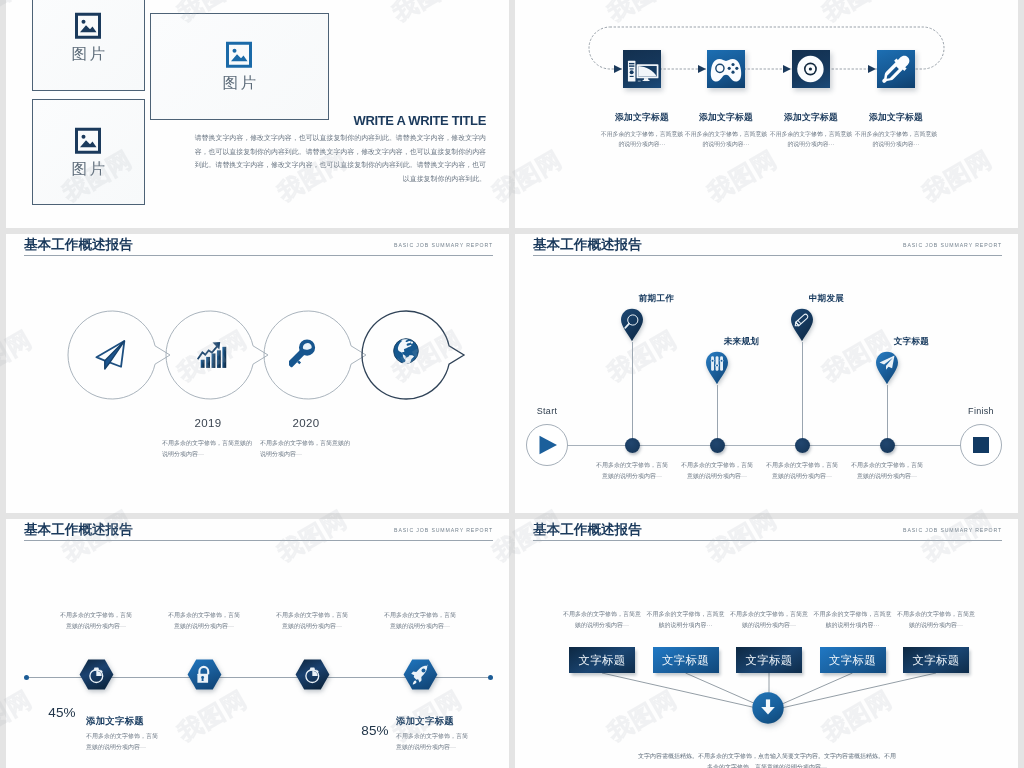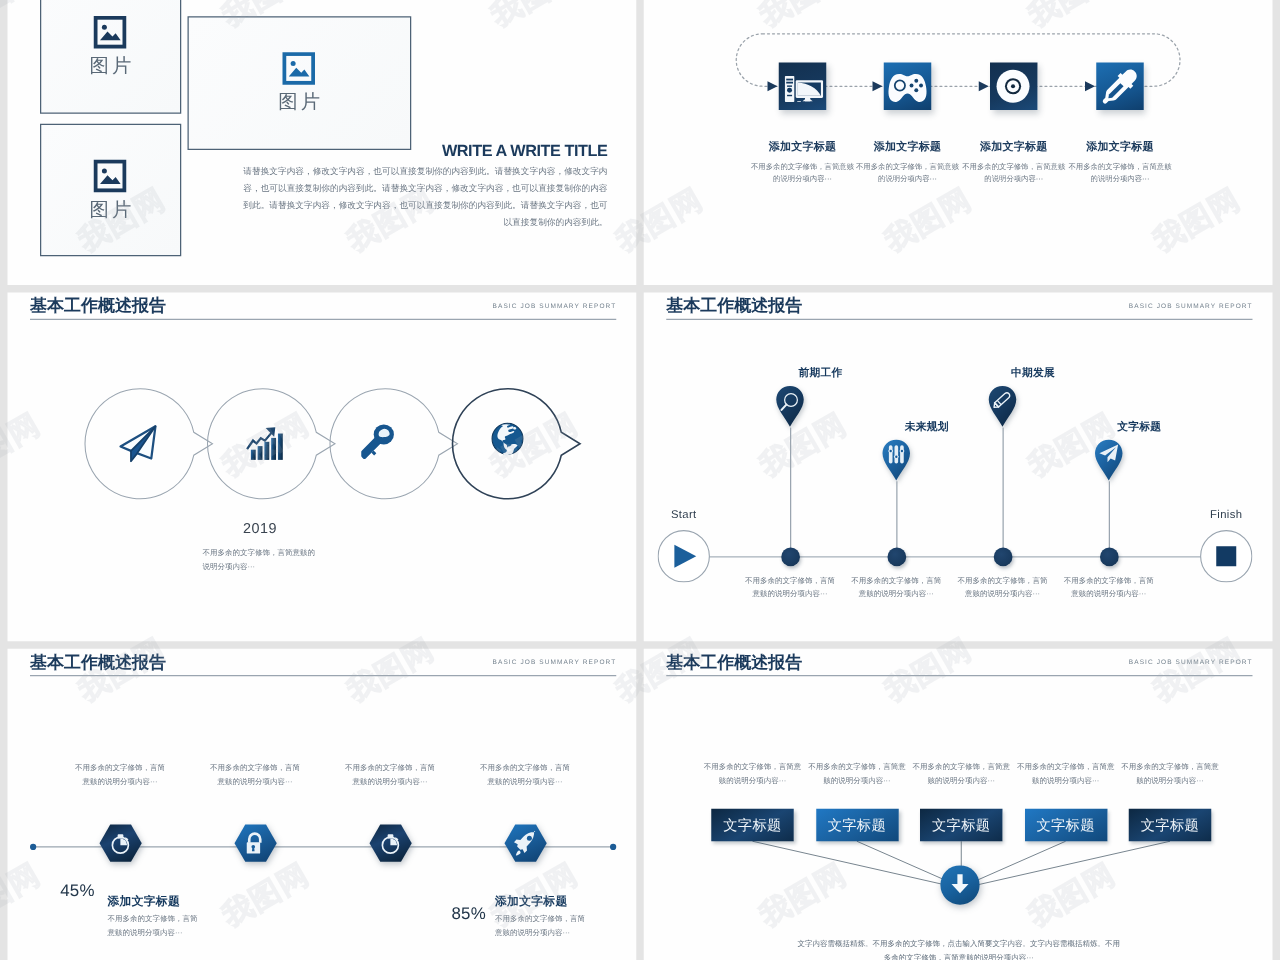--- a/index.html
+++ b/index.html
@@ -285,20 +285,24 @@
         <g fill="#f2f7fb">
           <path d="M14.6 8.6 c2.4 -1 5.1 -1.1 7.6 -0.4 c-0.9 0.5 -2 0.6 -2.6 1.4 c-0.3 0.8 0.9 1.2 1.5 0.9 c1.1 -0.4 2.3 -1.3 3.5 -0.9 c0.9 0.5 0.2 1.7 -0.6 1.9 c-1 0.5 -2.3 0.2 -3.1 1 c-0.8 0.8 0.2 2 1.2 1.9 c1.2 0 2.2 -1.1 3.4 -0.9 c0.6 0.6 -0.4 1.4 -1 1.7 c-1.1 0.6 -2.5 0.6 -3.4 1.5 c-0.8 0.9 -2.3 0.7 -3.2 1.5 c-0.5 0.8 0.6 1.5 0.4 2.3 c-0.4 0.9 -1.7 0.4 -2.4 0.9 c-0.5 0.7 0.3 1.6 0.9 2 c1 0.8 2.5 1.1 2.9 2.4 c0.3 1.2 -0.6 2.7 0.2 3.7 c-1.6 -0.5 -2.7 -2 -3 -3.6 c-0.3 -1.3 0.1 -2.9 -0.9 -3.9 c-1.1 -1.2 -3.1 -1.1 -4 -2.5 c-0.9 -1.5 -0.5 -3.4 0.2 -4.9 c0.8 -2.1 2.1 -4.2 4.1 -5.3 z"></path>
           <path d="M24.2 24.6 c1.5 -0.4 3.3 -0.1 4.3 1.1 c-0.9 1.3 -2.5 1.9 -3.1 3.4 c-0.5 1.2 -0.4 2.8 -1.6 3.5 c-1 0.6 -2.4 0.2 -3.3 1 c-0.6 0.5 -0.6 1.3 -0.5 2 c-1.6 -0.6 -3 -1.8 -3.8 -3.3 c1 -0.5 2.5 -0.3 3 -1.5 c0.5 -1.1 -0.3 -2.6 0.5 -3.5 c0.9 -1 2.6 -0.8 3.4 -1.9 c0.4 -0.5 0.3 -1.3 1.1 -0.8 z"></path>
           <path d="M25.3 10.1 c0.9 -0.3 2.2 0.2 2.1 1.2 c-0.1 1 -1.6 1.2 -2.3 0.6 c-0.5 -0.4 -0.5 -1.4 0.2 -1.8 z"></path>
         </g>
       </svg>
     </div>
 
     <div class="s3-col" style="left:156px;">
       <div class="s3-year">2019</div>
+      <div class="s3-desc">不用多余的文字修饰，言简意赅的说明分项内容···</div>
+    </div>
+    <div class="s3-col" style="left:254px;">
+      <div class="s3-year">2020</div>
       <div class="s3-desc">不用多余的文字修饰，言简意赅的说明分项内容···</div>
     </div>
   </div>
   <div class="slide s4">
     <div class="hdr-cn">基本工作概述报告</div>
     <div class="hdr-en">BASIC JOB SUMMARY REPORT</div>
     <div class="hdr-rule"></div>
 
     <div class="s4-axis"></div>
 

